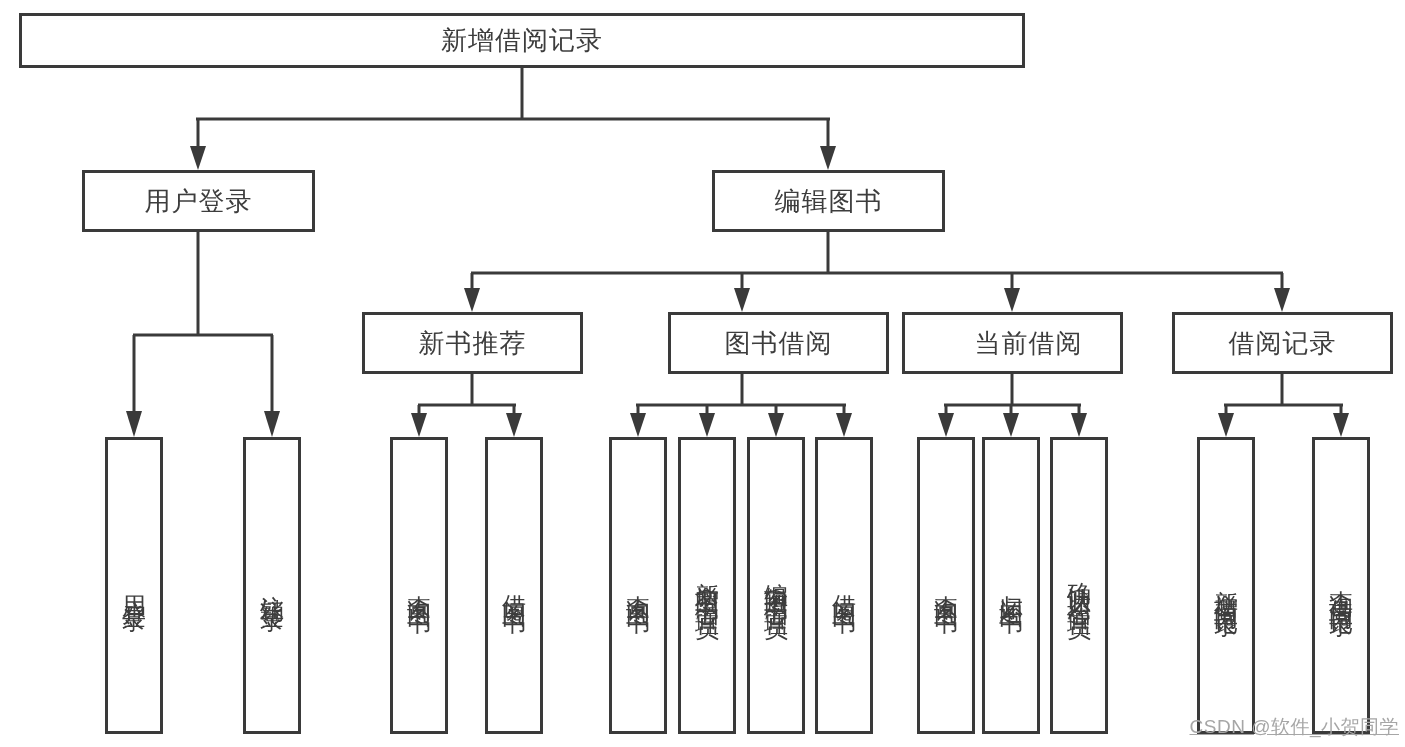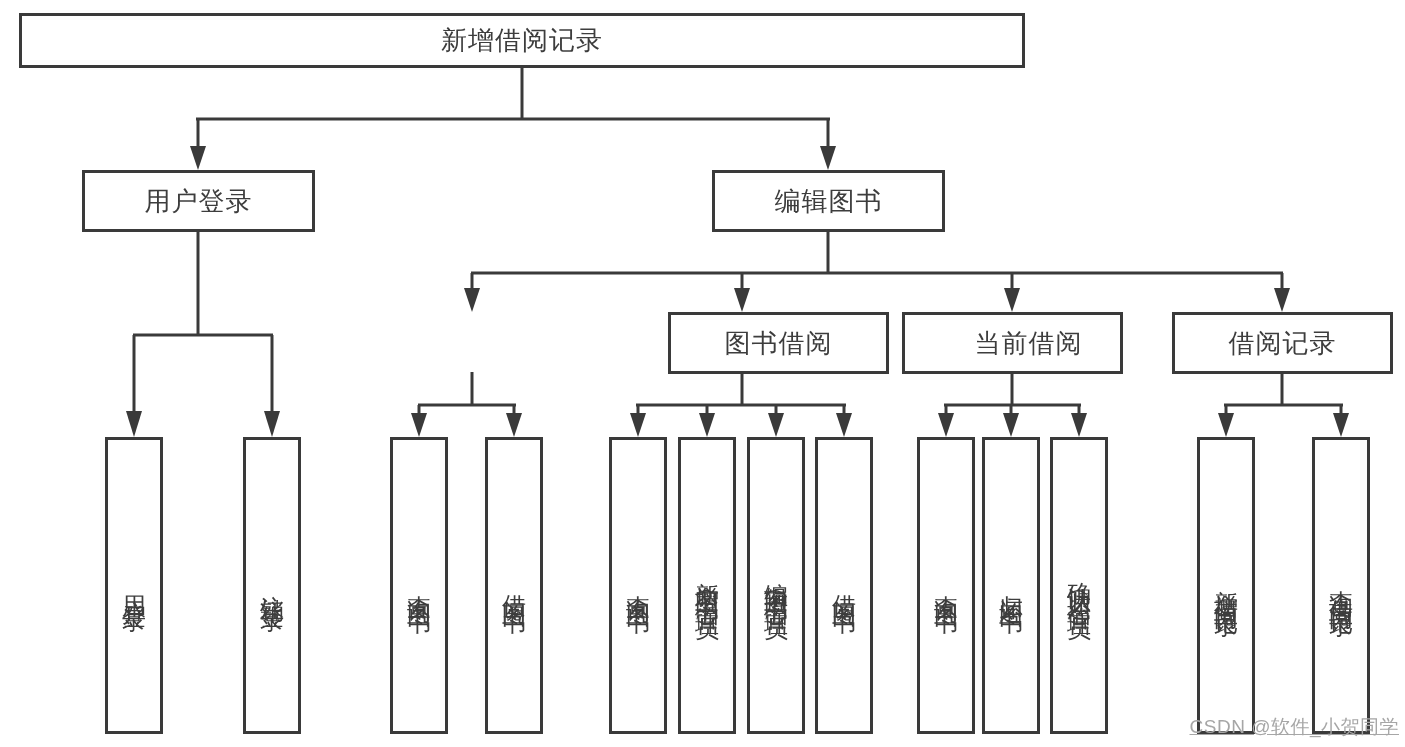--- a/index.html
+++ b/index.html
@@ -126,20 +126,23 @@
     <span>新增借阅记录</span>
   </div>
 
   <div class="hbox" style="left:82px;top:170px;width:233px;height:62px;">
     <span>用户登录</span>
   </div>
   <div class="hbox" style="left:712px;top:170px;width:233px;height:62px;">
     <span>编辑图书</span>
   </div>
 
+  <div class="hbox" style="left:362px;top:312px;width:221px;height:62px;">
+    <span>新书推荐</span>
+  </div>
   <div class="hbox" style="left:668px;top:312px;width:221px;height:62px;">
     <span>图书借阅</span>
   </div>
   <div class="hbox" style="left:902px;top:312px;width:221px;height:62px;padding-left:32px;">
     <span>当前借阅</span>
   </div>
   <div class="hbox" style="left:1172px;top:312px;width:221px;height:62px;">
     <span>借阅记录</span>
   </div>
 

